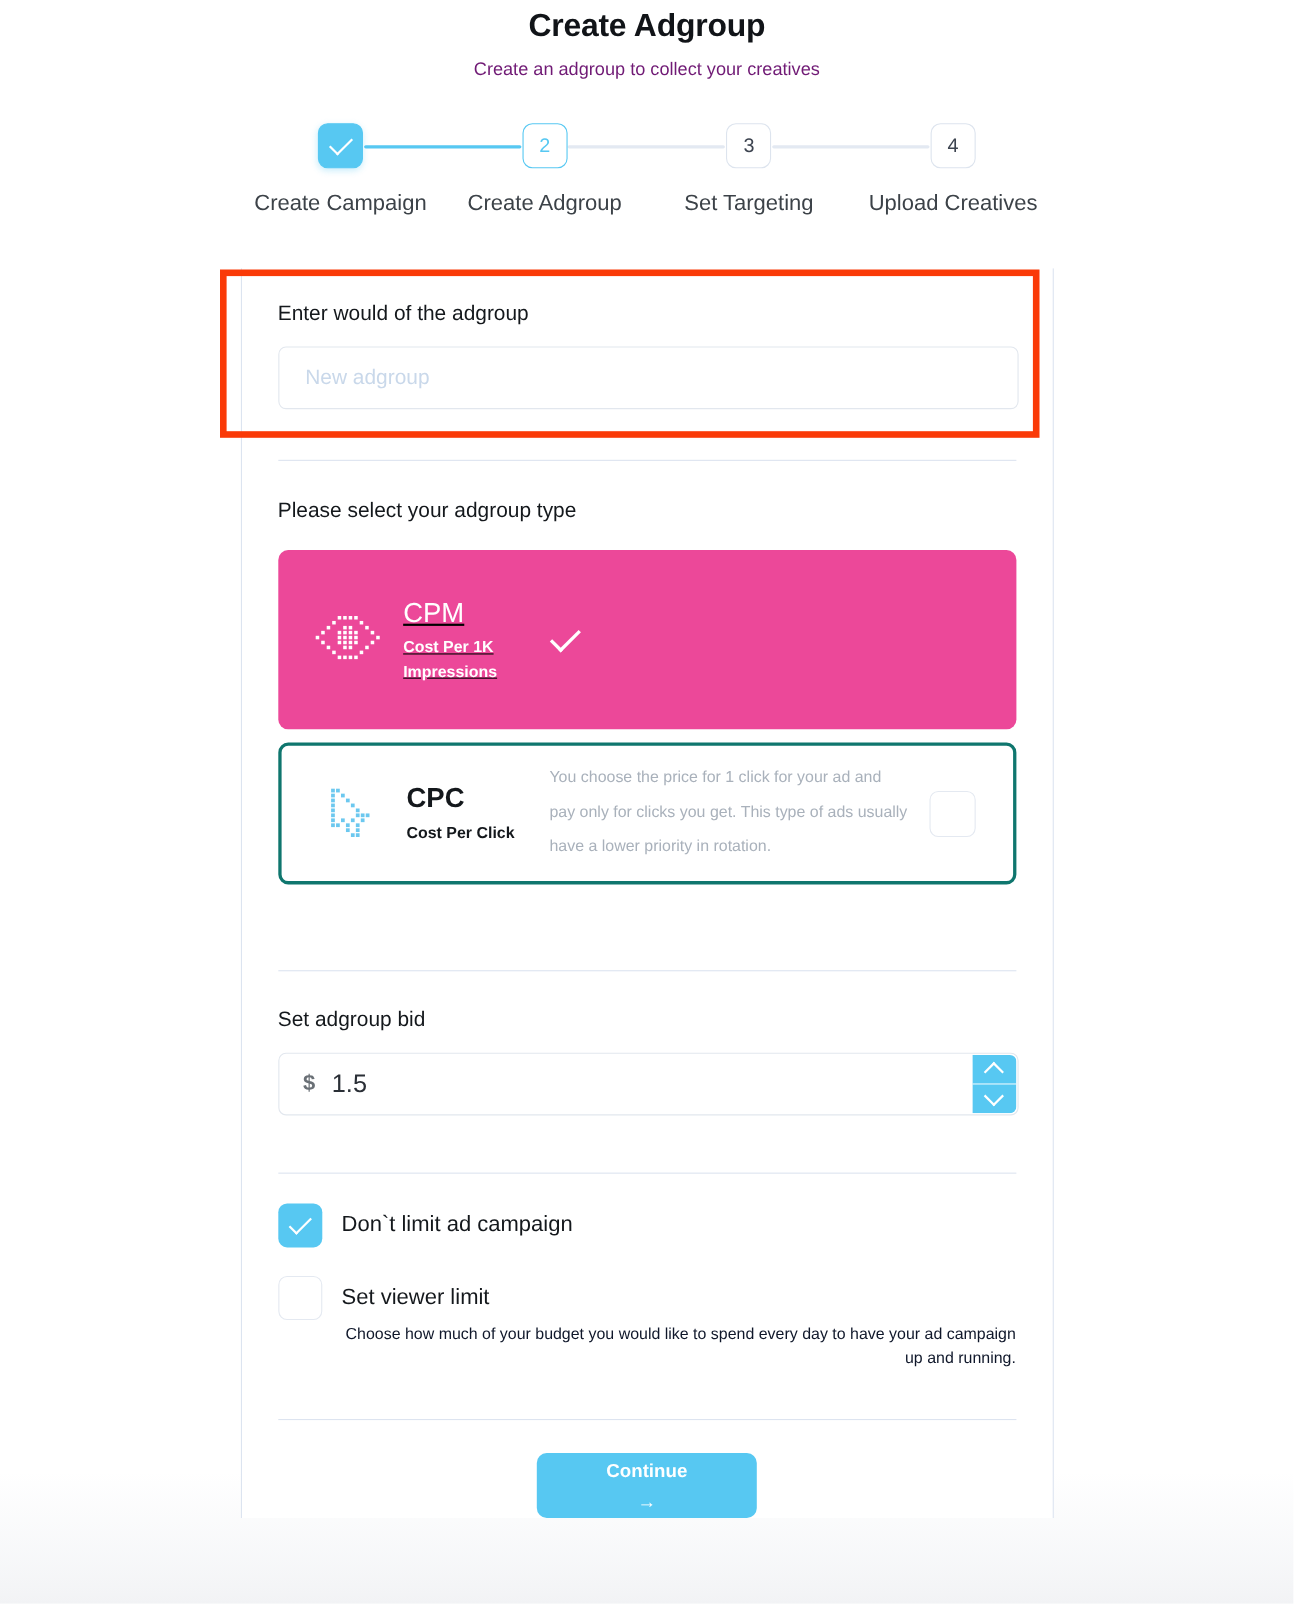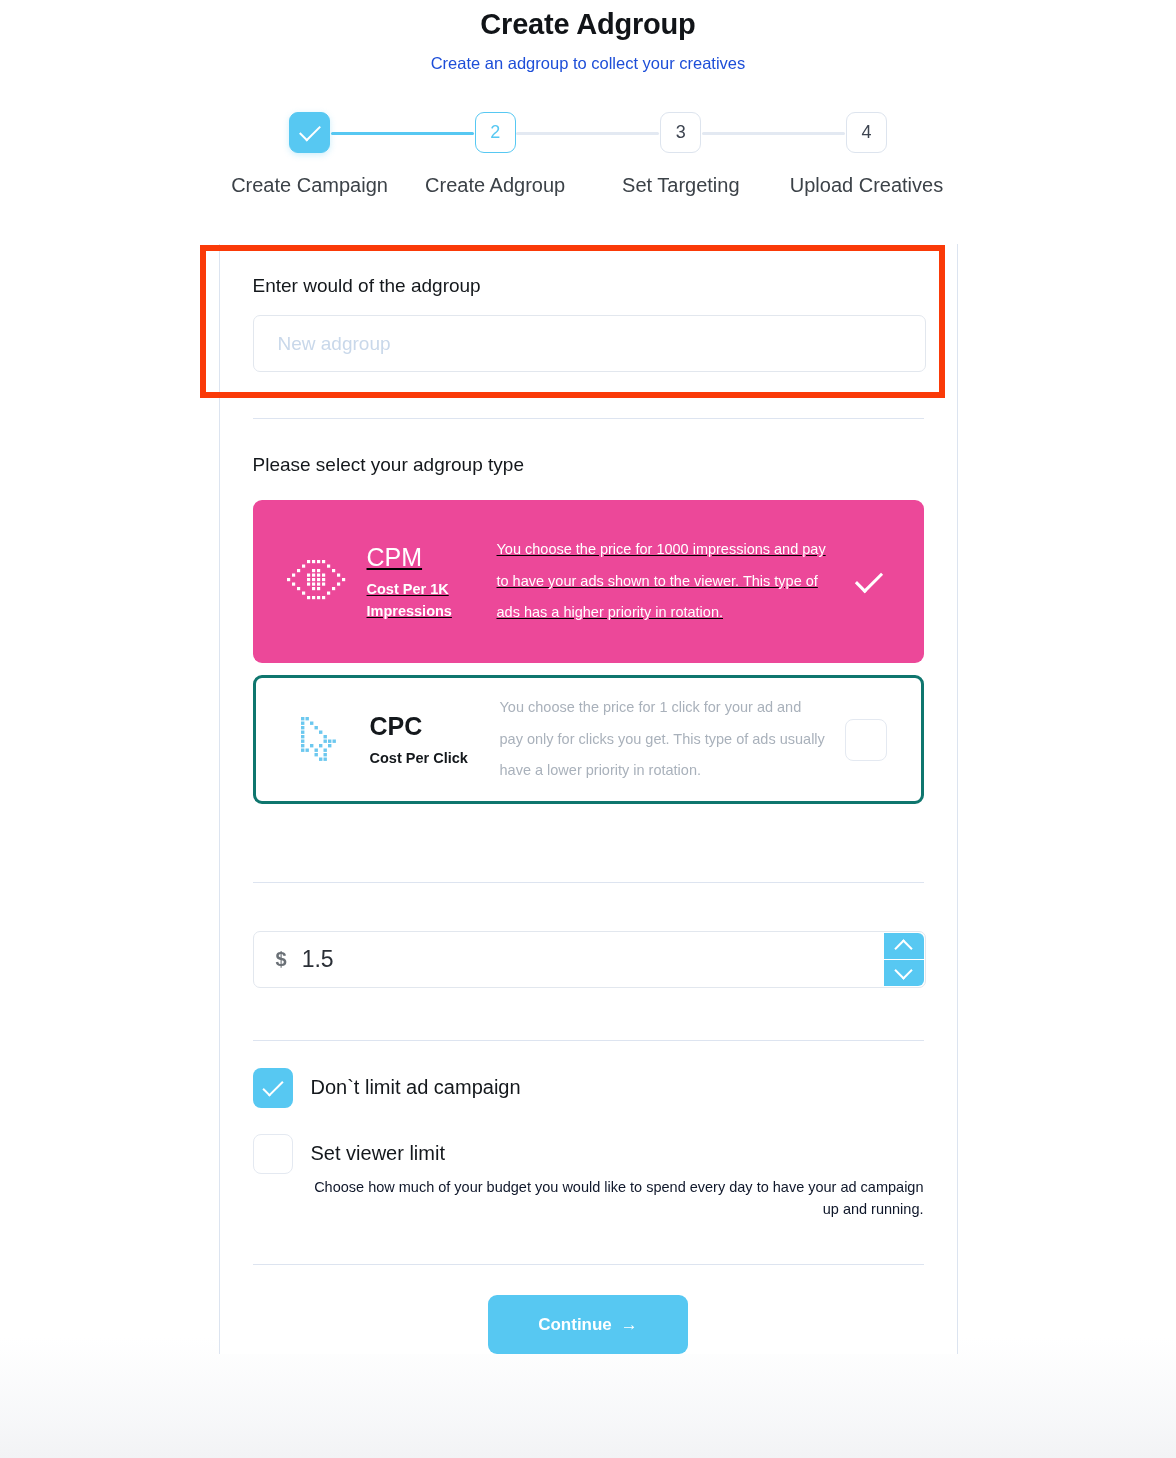--- a/index.html
+++ b/index.html
@@ -39,21 +39,21 @@
   .page-title {
     font-size: 29px;
     font-weight: bold;
     color: #111418;
     letter-spacing: -0.2px;
     line-height: 36px;
   }
   .page-subtitle {
     margin-top: 10px;
     font-size: 16.5px;
-    color: #1d4ed8;
+    color: #701a75;
     line-height: 22px;
   }
 
   
   .stepper {
     position: relative;
     z-index: 2;
     margin: 38px auto 0;
     width: 742px;
     display: flex;
@@ -385,20 +385,21 @@
     background: #57C8F2;
     color: #ffffff;
     font-family: "Liberation Sans", sans-serif;
     font-size: 17px;
     font-weight: bold;
     cursor: pointer;
     display: flex;
     align-items: center;
     justify-content: center;
     gap: 9px;
+    flex-direction: column;
   }
   .continue-btn .arrow { font-size: 17px; line-height: 1; }
 </style>
 </head>
 <body>
 
 <div class="page-bottom-fade"></div>
 
 <div class="page-header">
   <div class="page-title">Create Adgroup</div>
@@ -491,21 +492,20 @@
                 <rect x="27" y="38" width="3.2" height="3.2"></rect>
               <rect x="32" y="38" width="3.2" height="3.2"></rect>
                 <rect x="37" y="38" width="3.2" height="3.2"></rect>
             </g>
           </svg>
         </div>
         <div class="type-names">
           <div class="type-abbr">CPM</div>
           <div class="type-full">Cost Per 1K Impressions</div>
         </div>
-        <div class="type-desc">You choose the price for 1000 impressions and pay to have your ads shown to the viewer. This type of ads has a higher priority in rotation.</div>
         <div class="type-check">
           <span class="big-check"></span>
         </div>
       </div>
 
       <div class="type-card unselected">
         <div class="type-icon">
           <svg width="44" height="50" viewBox="0 0 44 50" aria-hidden="true">
             <g fill="#6cc8ef">
               <rect x="4" y="2" width="3.4" height="3.4"></rect>
@@ -547,20 +547,21 @@
         </div>
       </div>
 
     </div>
   </div>
 
   <div class="gap-after-types"></div>
   <hr class="divider">
 
   <div class="bid-section">
+    <div class="section-label">Set adgroup bid</div>
     <div class="bid-input-wrap">
       <span class="bid-currency">$</span>
       <input class="bid-value" type="text" value="1.5" style="">
       <div class="spinner">
         <div class="spin-btn up">
           <span class="chev up"></span>
         </div>
         <div class="spin-btn down">
           <span class="chev down"></span>
         </div>

